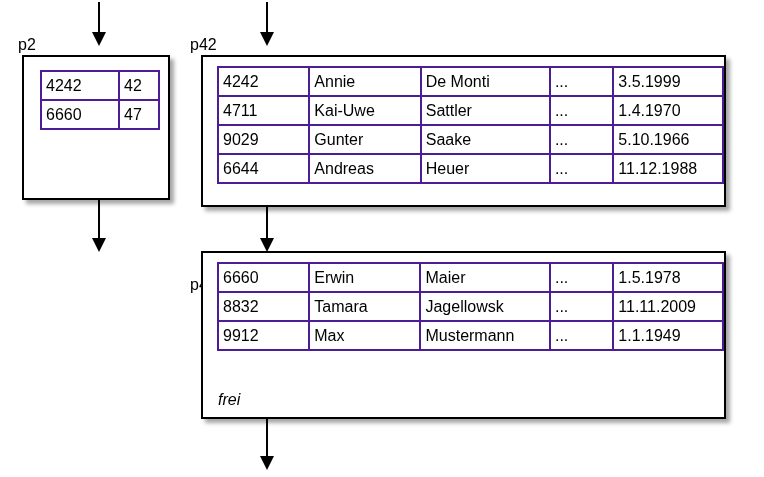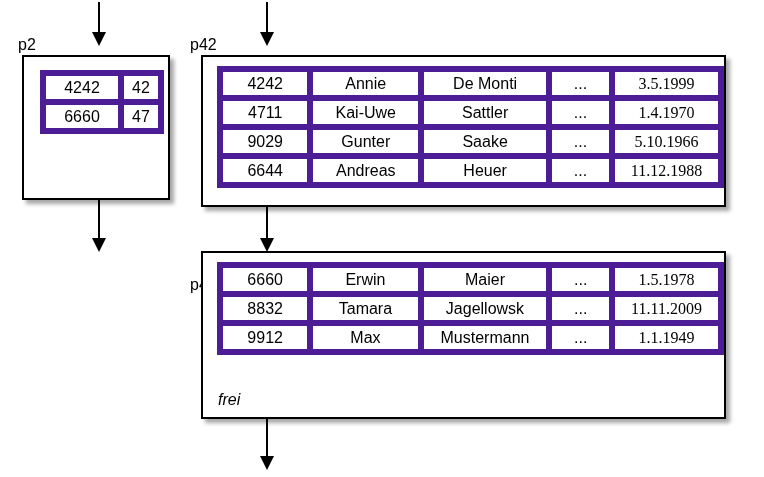--- a/index.html
+++ b/index.html
@@ -35,23 +35,22 @@
     line-height: 1;
   }
 
   
   table.rec {
     border-collapse: collapse;
     background: #ffffff;
     table-layout: fixed;
   }
   table.rec td {
-    border: 6px solid #4c1d95;
+    border: 2px solid #4c1d95;
     height: 29px;
-    text-align: center;
     vertical-align: middle;
     font-size: 16px;
     color: #000;
     padding: 0 4px;
     box-sizing: border-box;
     white-space: nowrap;
     overflow: hidden;
   }
 
   
@@ -61,21 +60,21 @@
     top: 13px;
   }
   #index-table td.key   { width: 78px; }
   #index-table td.ptr   { width: 40px; margin-top: 40px; }
 
   
   .data-table td.c0 { width: 92px; }
   .data-table td.c1 { width: 112px; }
   .data-table td.c2 { width: 130px; }
   .data-table td.c3 { width: 64px; }
-  .data-table td.c4 { width: 110px; font-family: Liberation Serif, serif; }
+  .data-table td.c4 { width: 110px; }
 
   .free-label {
     position: absolute;
     font-size: 16px;
     font-style: italic;
     color: #000;
   }
 
   
   .arrow {

